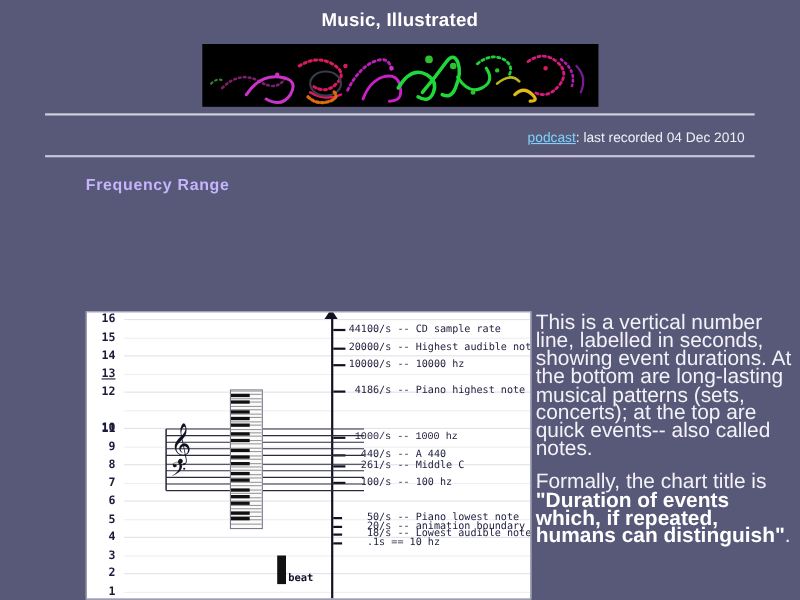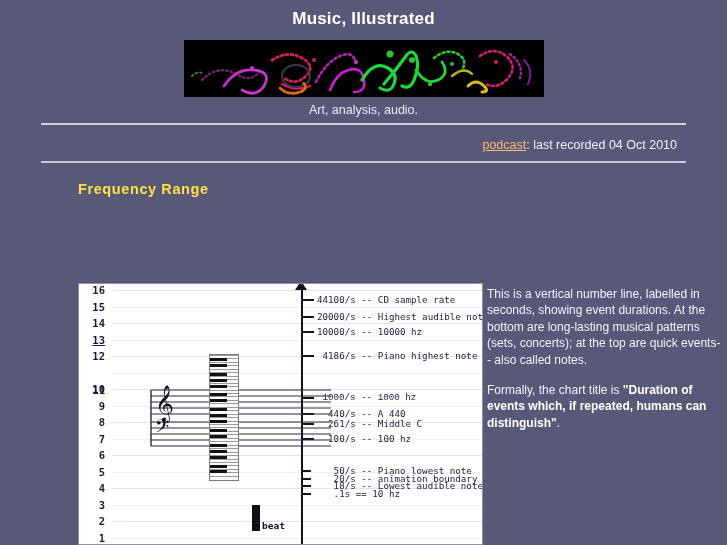--- a/index.html
+++ b/index.html
@@ -53,34 +53,34 @@
     font-size:12.5px;
   }
   .navsep{color:#d8d7e4;padding:0 1px;}
 
   .podcast-line{
     text-align:right;
     margin:13px 50px 0 0;
     font-size:12.5px;
     color:#f0eff6;
   }
-  .podcast-line a{color:#fdba74;text-decoration:underline;}
+  .podcast-line a{color:#7dd3fc;text-decoration:underline;}
 
   .datestamp{
     margin:14px 0 0 41px;
     font-size:12.5px;
   }
   .datestamp a{color:#3fe3c8;text-decoration:underline;font-weight:bold;}
 
   .post-title{
     margin:18px 0 0 78px;
     font-size:14.5px;
     font-weight:bold;
     letter-spacing:0.6px;
-    color:#fde047;
+    color:#c4b5fd;
   }
 
   
   .chart-area{
     position:absolute;
     left:78px;top:283px;
     width:405px;height:262px;
     background:#ffffff;
     border:1px solid #8f8fa8;
     box-sizing:border-box;
@@ -169,21 +169,21 @@
     left:183px;top:236px;
     font-family:"DejaVu Sans Mono","Liberation Mono",monospace;
     font-size:9.5px;font-weight:bold;color:#101028;
   }
 
   
   .sidetext{
     position:absolute;
     left:487px;top:286px;
     width:236px;
-    font-size:12px;
+    font-size:19px;
     line-height:16.4px;
     color:#f3f2f8;
   }
   .sidetext p{margin:0 0 14px 0;}
   .sidetext b{color:#ffffff;font-weight:bold;}
 </style>
 </head>
 <body>
 
 <div class="page">
@@ -223,27 +223,26 @@
           <circle cx="130" cy="20" r="2"></circle>
           <circle cx="312" cy="22" r="2"></circle>
         </g>
       <g fill="#c833c8">
           <circle cx="68" cy="28" r="2"></circle>
           <circle cx="172" cy="22" r="2"></circle>
         </g>
     </svg>
   </div>
 
-  <div class="tagline">Art, analysis, audio.</div>
 
   <div class="rule"></div>
 
 
   <div class="podcast-line">
-    <a href="#">podcast</a><span>: last recorded 04 Oct 2010</span>
+    <a href="#">podcast</a><span>: last recorded 04 Dec 2010</span>
   </div>
 
   <div class="rule thin" style="margin-top:9px;"></div>
 
 
   <div class="post-title">Frequency Range</div>
 
   <div class="chart-area">
     <div class="yaxis-labels">
         <div class="ytick" style="top: 6px;">16</div>

